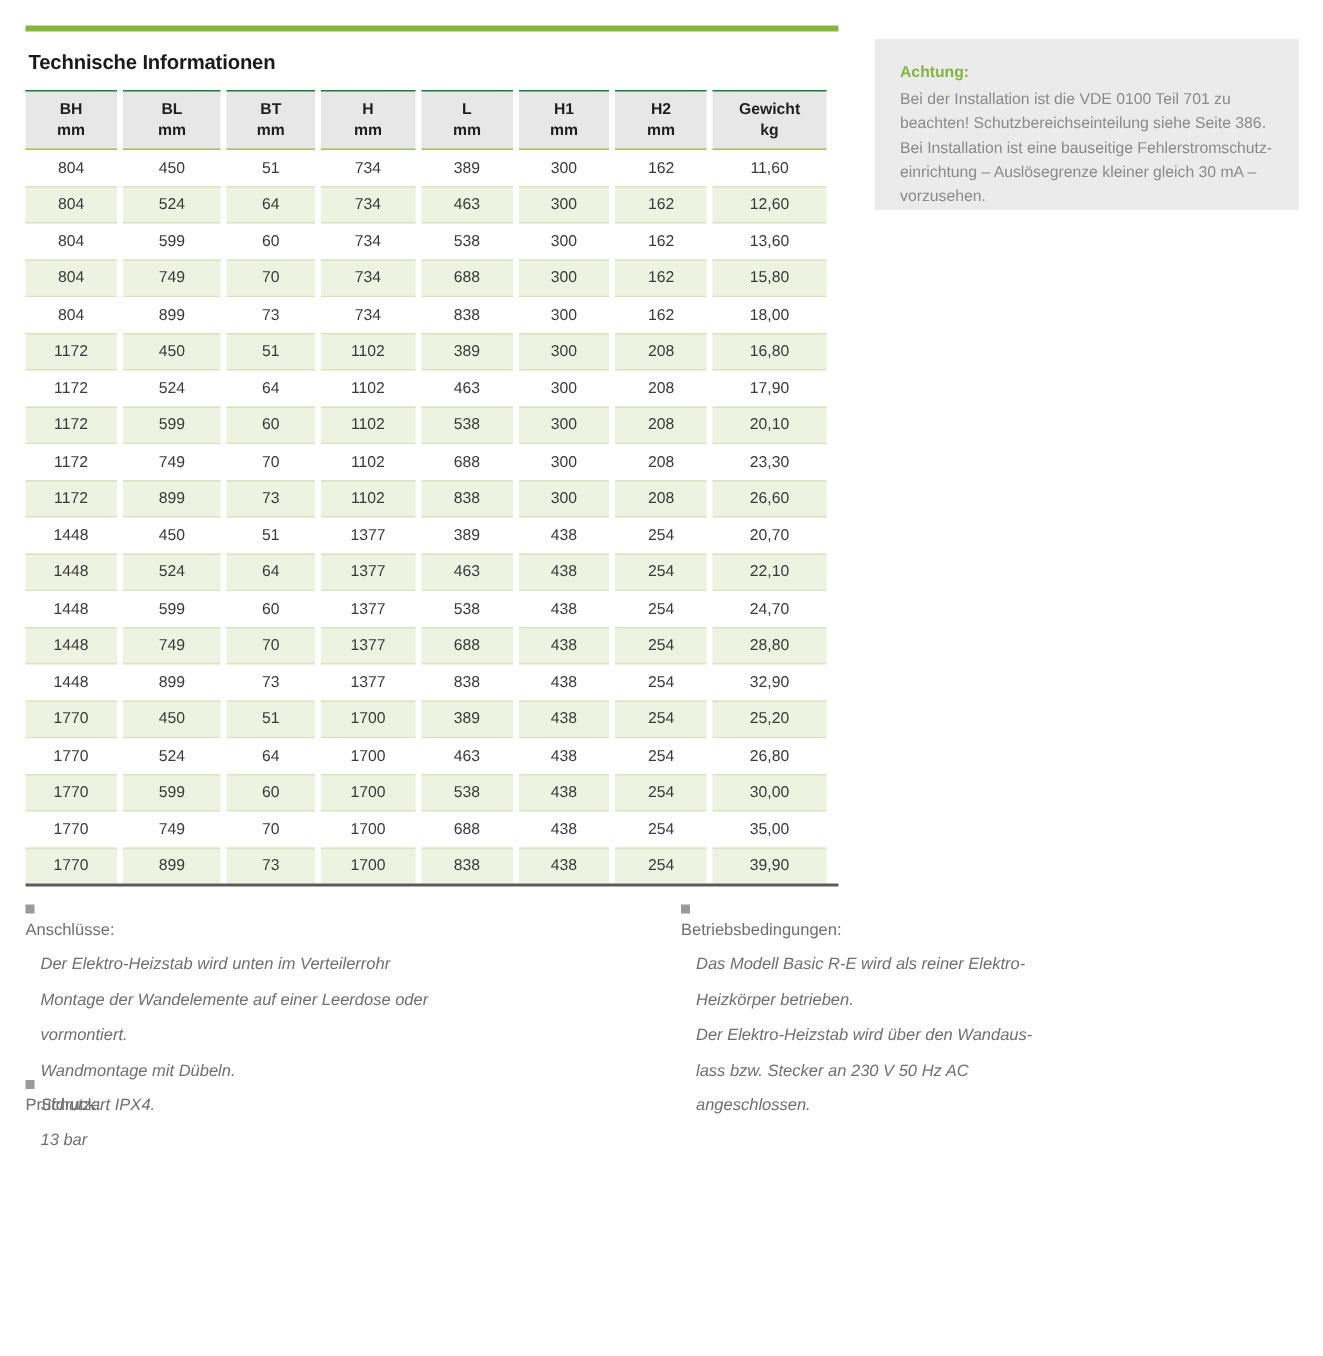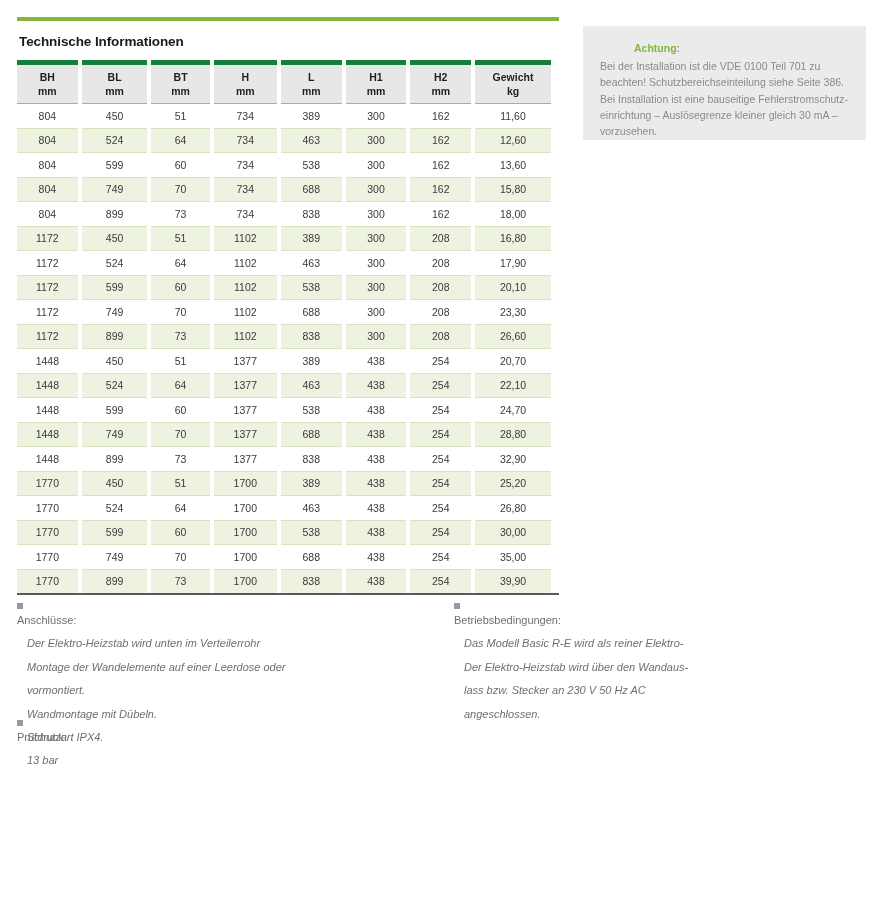--- a/index.html
+++ b/index.html
@@ -57,21 +57,21 @@
     color: #3a3a3a;
     padding: 0;
     vertical-align: middle;
   }
 
   
   thead tr.head-row th {
     background: #e7e7e7;
     font-weight: bold;
     color: #1f1f1f;
-    border-top: 5px solid #15803d;
+    border-top: 1px solid #15803d;
     border-bottom: 1px solid #9ac457;
     height: 38px;
     line-height: 1.35;
     font-size: 10.5px;
   }
   thead tr.head-row th .unit {
     display: block;
     font-weight: bold;
     font-size: 10.5px;
   }
@@ -107,21 +107,20 @@
     height: 114px;
     background: #ebebeb;
     box-sizing: border-box;
     padding: 16px 17px 0 17px;
   }
   #notice-title {
     color: #84b540;
     font-weight: bold;
     font-size: 10.5px;
     margin-bottom: 4px;
-    margin-left: 34px;
   }
   .notice-line {
     color: #8a8a8a;
     font-size: 10.5px;
     line-height: 16.3px;
     white-space: nowrap;
   }
 
   
   #notes {
@@ -427,19 +426,20 @@
     <span class="note-body" id="body-pruefdruck">
         <div class="nline">13 bar</div>
       </span>
   </div>
 
   <div class="note-block" id="note-betrieb">
     <span class="bullet"></span>
     <span class="note-label">Betriebsbedingungen:</span>
     <span class="note-body" id="body-betrieb">
         <div class="nline">Das Modell Basic R-E wird als reiner Elektro-</div>
+        <div class="nline">Heizkörper betrieben.</div>
         <div class="nline">Der Elektro-Heizstab wird über den Wandaus-</div>
         <div class="nline">lass bzw. Stecker an 230 V 50 Hz AC</div>
         <div class="nline">angeschlossen.</div>
       </span>
   </div>
 
 </div>
 
 </body></html>

